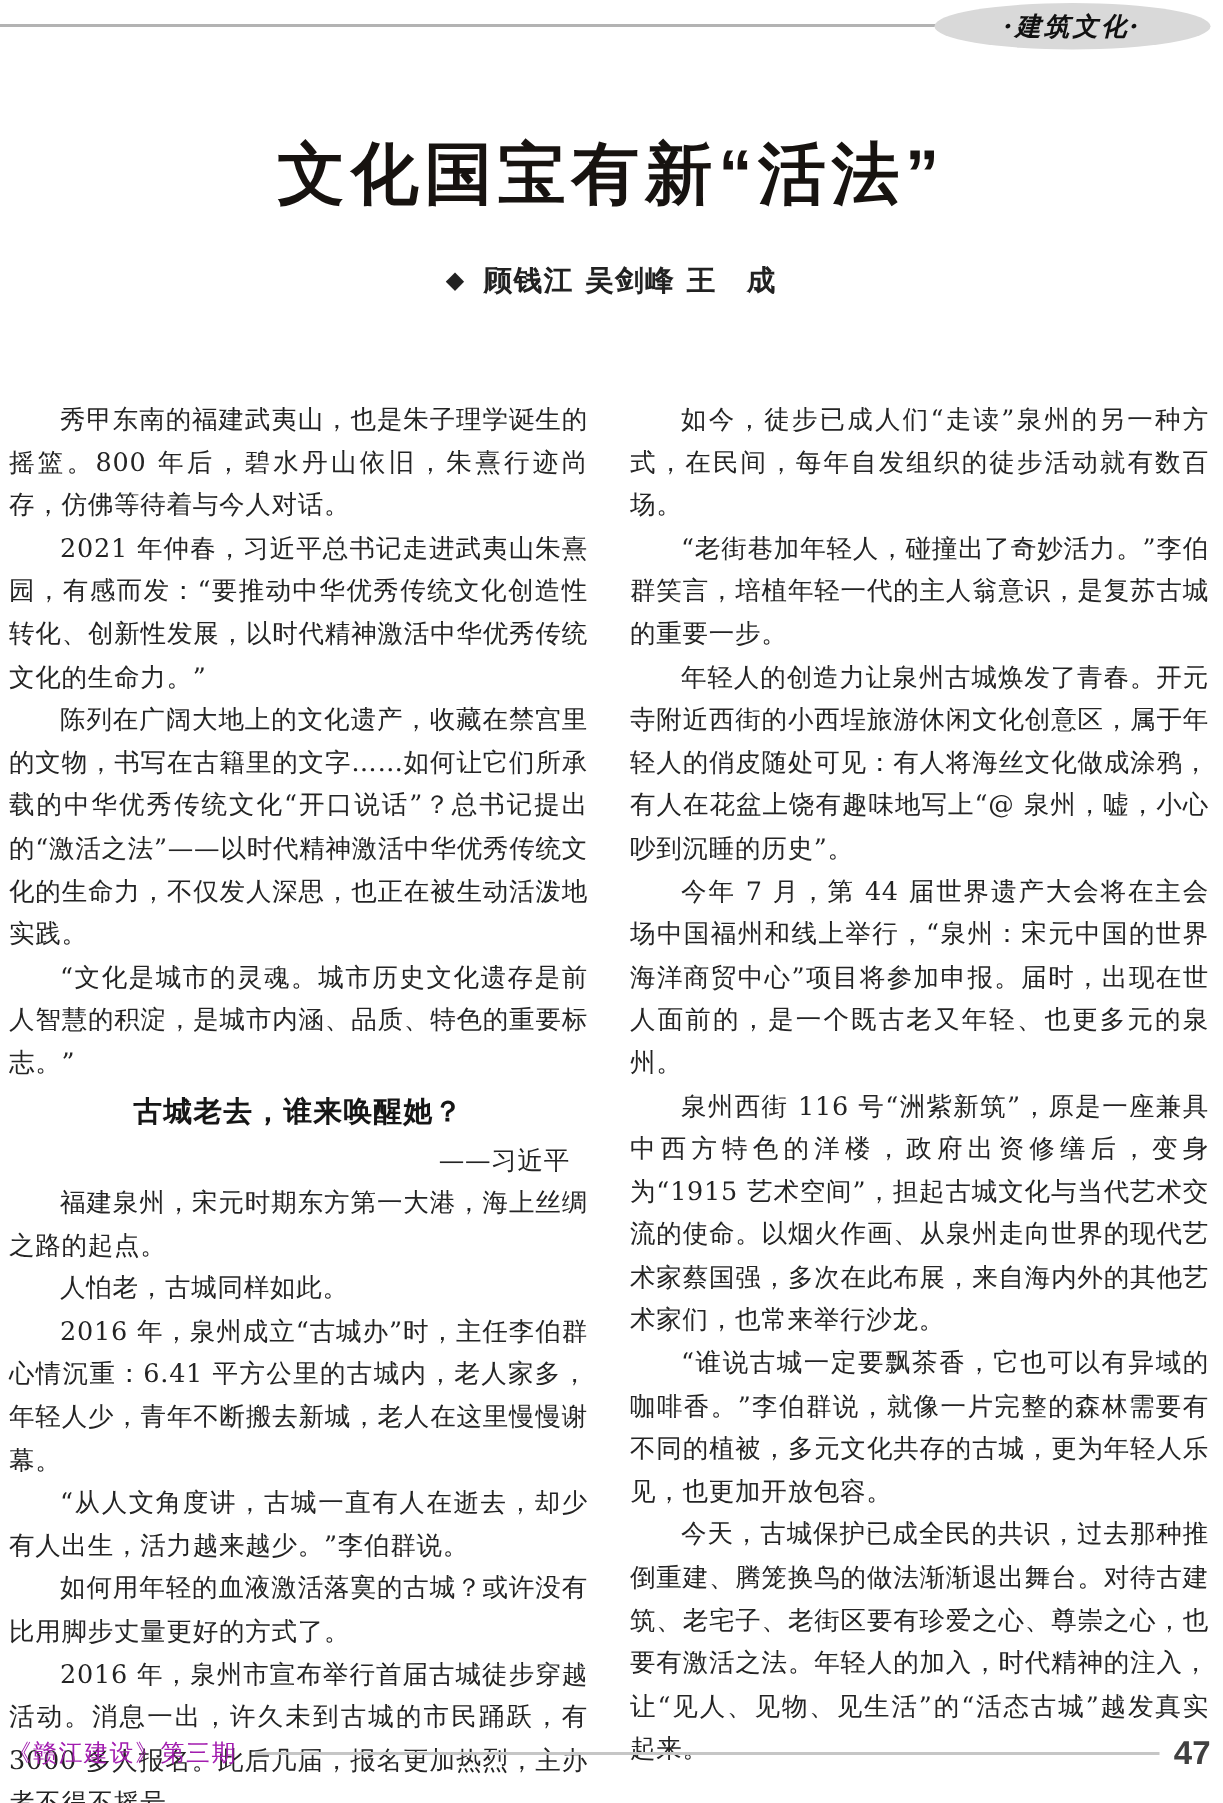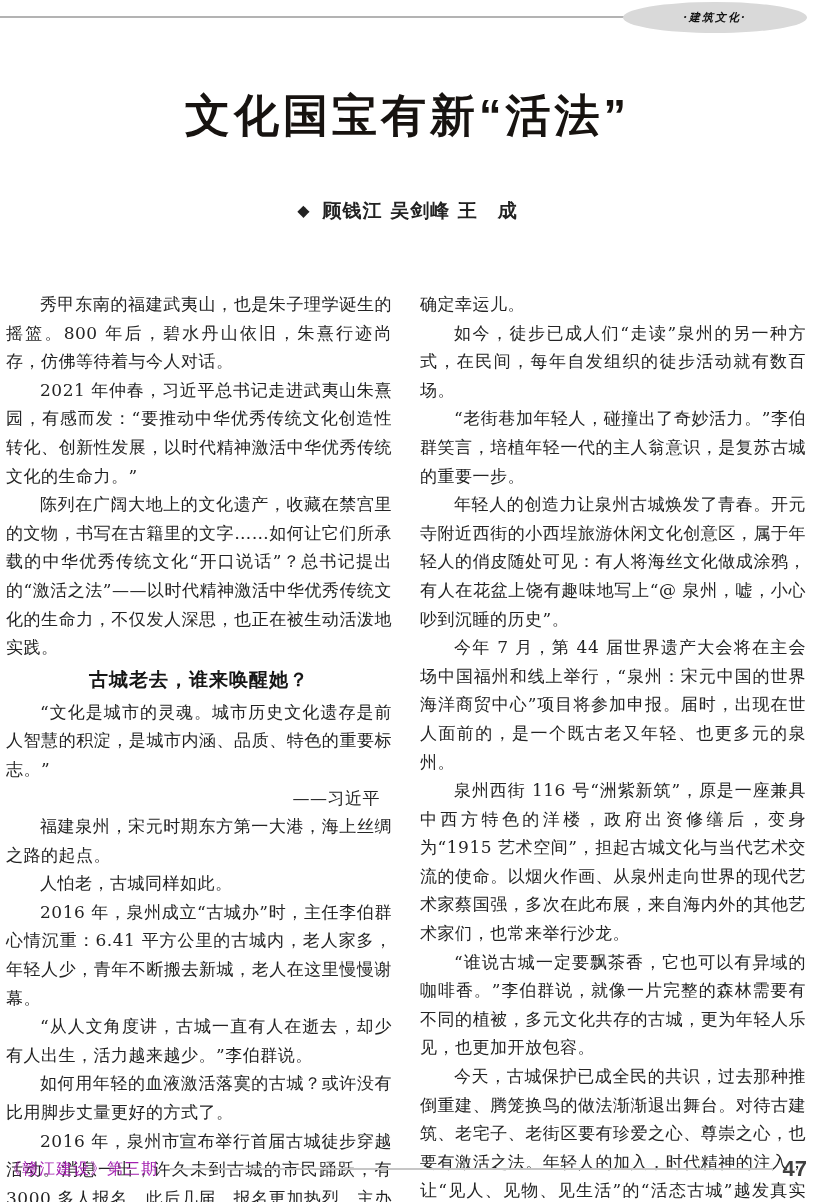--- a/index.html
+++ b/index.html
@@ -21,36 +21,36 @@
     border-top: 2px solid #b3b3b3;
   }
   .badge {
     position: absolute; top: 2px; right: 8px;
     width: 184px; height: 31px;
     background: #d9d9d9;
     border-radius: 50%;
     display: flex; align-items: center; justify-content: center;
   }
   .badge span {
-    font-size: 11px; font-weight: bold; letter-spacing: 2px; color: #111;
+    font-size: 17px; font-weight: bold; letter-spacing: 2px; color: #111;
     font-style: italic;
   }
 
   
   .title {
     margin: 86px 0 0 0;
     text-align: center;
     font-family: "Liberation Sans", "DejaVu Sans", sans-serif;
     font-size: 45px;
     font-weight: 900;
     letter-spacing: 4px;
     color: #171310;
   }
   .authors {
-    margin-top: 52px;
+    margin-top: 28px;
     text-align: center;
     font-size: 19px;
     font-weight: bold;
     letter-spacing: 1px;
     color: #222;
   }
   .authors .diamond { margin-right: 12px; font-size: 16px; position: relative; top: -1px; }
 
   
   .columns {
@@ -119,32 +119,31 @@
 
   <div class="authors">
     <span class="diamond">◆</span><span>顾钱江 吴剑峰 王　成</span>
   </div>
 
   <main class="columns">
     <section class="column" id="col-left">
         <p class="para body">秀甲东南的福建武夷山，也是朱子理学诞生的摇篮。800 年后，碧水丹山依旧，朱熹行迹尚存，仿佛等待着与今人对话。</p>
         <p class="para body">2021 年仲春，习近平总书记走进武夷山朱熹园，有感而发：“要推动中华优秀传统文化创造性转化、创新性发展，以时代精神激活中华优秀传统文化的生命力。”</p>
         <p class="para body">陈列在广阔大地上的文化遗产，收藏在禁宫里的文物，书写在古籍里的文字……如何让它们所承载的中华优秀传统文化“开口说话”？总书记提出的“激活之法”——以时代精神激活中华优秀传统文化的生命力，不仅发人深思，也正在被生动活泼地实践。</p>
+        <p class="para body">“文化是城市的灵魂。城市历史文化遗存是前人智慧的积淀，是城市内涵、品质、特色的重要标志。”</p>
         <p class="para heading">古城老去，谁来唤醒她？</p>
-        <p class="para body">“文化是城市的灵魂。城市历史文化遗存是前人智慧的积淀，是城市内涵、品质、特色的重要标志。”</p>
         <p class="para attribution">——习近平</p>
         <p class="para body">福建泉州，宋元时期东方第一大港，海上丝绸之路的起点。</p>
         <p class="para body">人怕老，古城同样如此。</p>
         <p class="para body">2016 年，泉州成立“古城办”时，主任李伯群心情沉重：6.41 平方公里的古城内，老人家多，年轻人少，青年不断搬去新城，老人在这里慢慢谢幕。</p>
         <p class="para body">“从人文角度讲，古城一直有人在逝去，却少有人出生，活力越来越少。”李伯群说。</p>
         <p class="para body">如何用年轻的血液激活落寞的古城？或许没有比用脚步丈量更好的方式了。</p>
         <p class="para body">2016 年，泉州市宣布举行首届古城徒步穿越活动。消息一出，许久未到古城的市民踊跃，有 3000 多人报名。此后几届，报名更加热烈，主办者不得不摇号</p>
       </section>
     <section class="column" id="col-right">
-        <p class="para continuation">确定幸运儿。</p>
         <p class="para body">如今，徒步已成人们“走读”泉州的另一种方式，在民间，每年自发组织的徒步活动就有数百场。</p>
         <p class="para body">“老街巷加年轻人，碰撞出了奇妙活力。”李伯群笑言，培植年轻一代的主人翁意识，是复苏古城的重要一步。</p>
         <p class="para body">年轻人的创造力让泉州古城焕发了青春。开元寺附近西街的小西埕旅游休闲文化创意区，属于年轻人的俏皮随处可见：有人将海丝文化做成涂鸦，有人在花盆上饶有趣味地写上“@ 泉州，嘘，小心吵到沉睡的历史”。</p>
         <p class="para body">今年 7 月，第 44 届世界遗产大会将在主会场中国福州和线上举行，“泉州：宋元中国的世界海洋商贸中心”项目将参加申报。届时，出现在世人面前的，是一个既古老又年轻、也更多元的泉州。</p>
         <p class="para body">泉州西街 116 号“洲紫新筑”，原是一座兼具中西方特色的洋楼，政府出资修缮后，变身为“1915 艺术空间”，担起古城文化与当代艺术交流的使命。以烟火作画、从泉州走向世界的现代艺术家蔡国强，多次在此布展，来自海内外的其他艺术家们，也常来举行沙龙。</p>
         <p class="para body">“谁说古城一定要飘茶香，它也可以有异域的咖啡香。”李伯群说，就像一片完整的森林需要有不同的植被，多元文化共存的古城，更为年轻人乐见，也更加开放包容。</p>
         <p class="para body">今天，古城保护已成全民的共识，过去那种推倒重建、腾笼换鸟的做法渐渐退出舞台。对待古建筑、老宅子、老街区要有珍爱之心、尊崇之心，也要有激活之法。年轻人的加入，时代精神的注入，让“见人、见物、见生活”的“活态古城”越发真实起来。</p>
       </section>
   </main>
 

